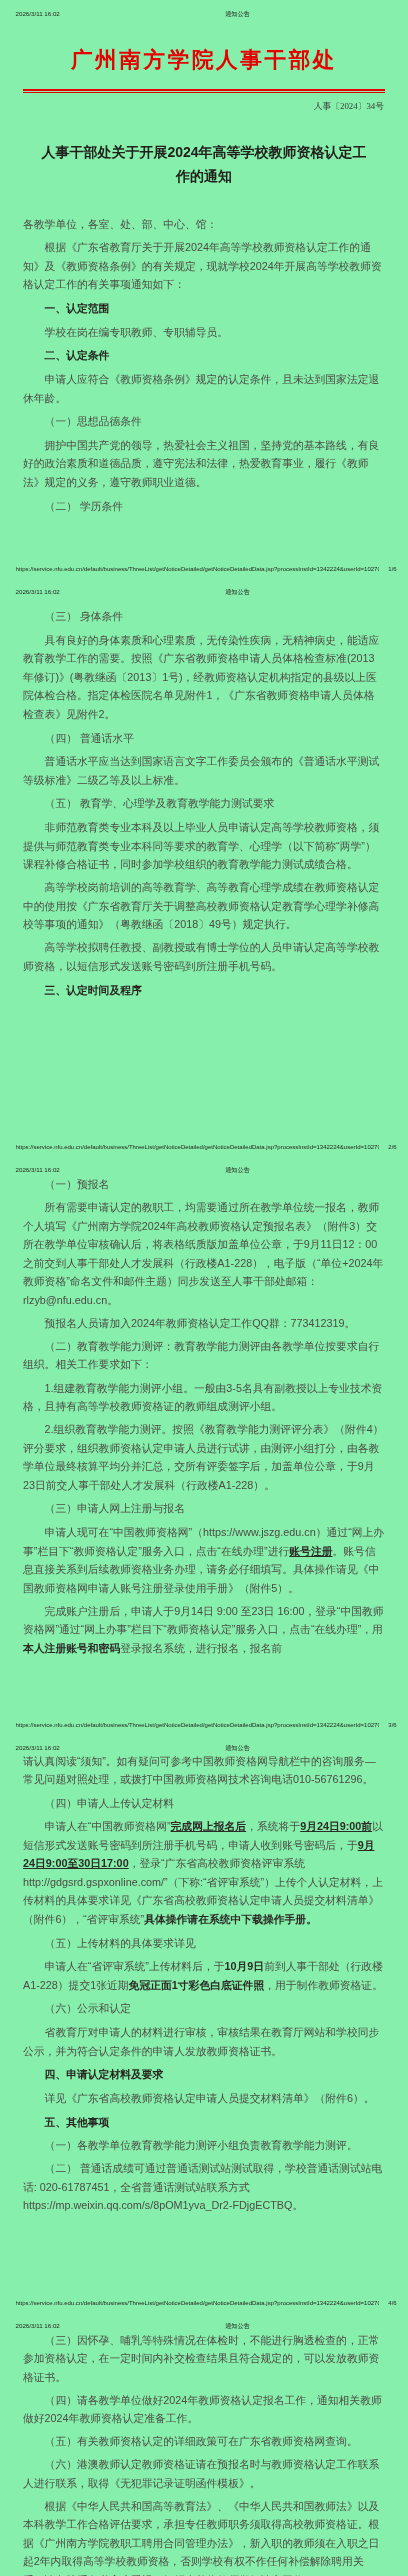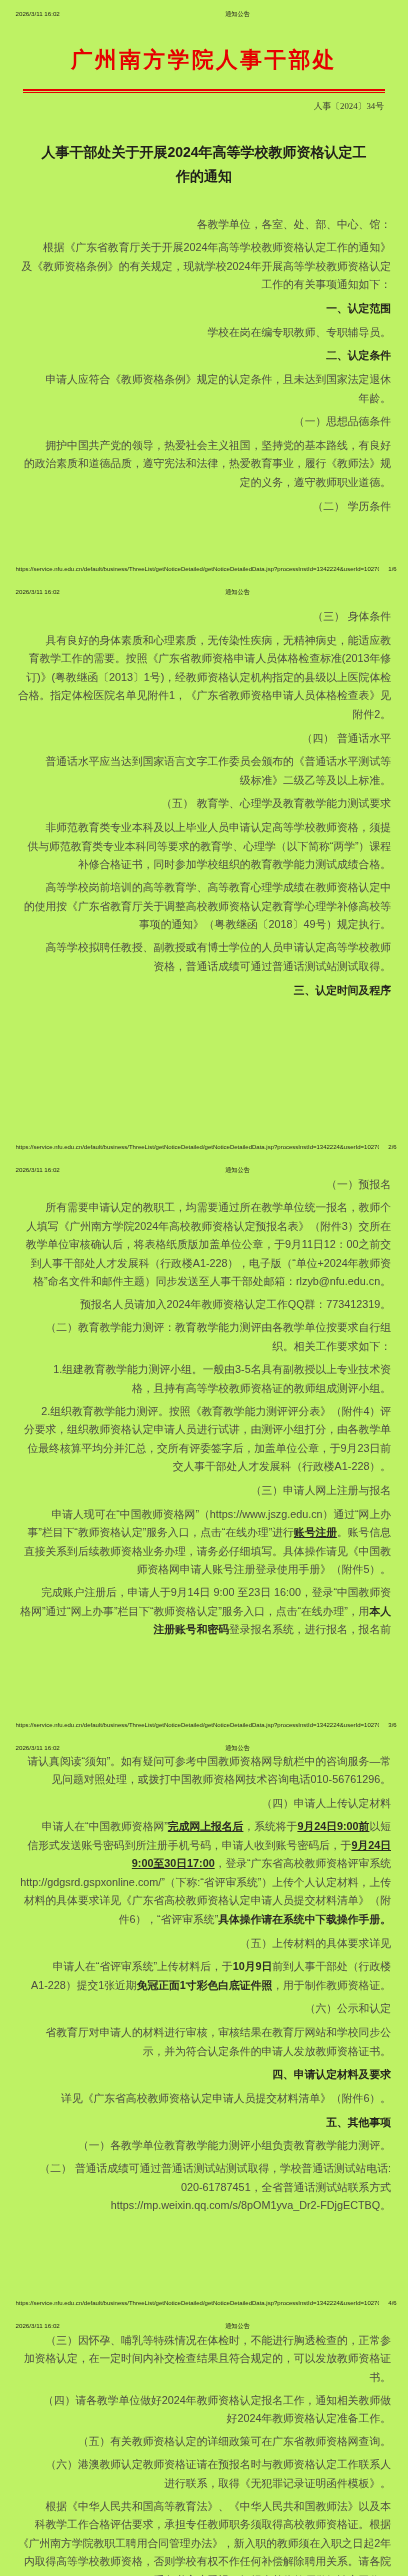--- a/index.html
+++ b/index.html
@@ -1,31 +1,31 @@
 <!DOCTYPE html>
 <html style="font-size:8.2px"><head>
 <meta charset="utf-8">
 <style>
   html,body{margin:0;padding:0;background:#ffffff;}
   #doc{position:relative;width:408px;height:3468px;background:#ffffff;font-family:"Liberation Sans",sans-serif;}
-  .page{position:relative;width:408px;height:578px;overflow:hidden;background:#bef264;}
+  .page{position:relative;width:408px;height:578px;overflow:hidden;background:#86efac;}
   
   .page-header{position:absolute;top:10.3px;left:15.5px;right:15.5px;height:9.3px;font-size:6.2px;color:#26261f;}
   .header-date{position:absolute;left:0;top:0;white-space:nowrap;}
   .header-center{position:absolute;left:222px;top:0;transform:translateX(-50%);white-space:nowrap;}
   .page-footer{position:absolute;bottom:6.2px;left:15.5px;right:11.3px;font-size:6px;color:#26261f;display:flex;justify-content:space-between;align-items:baseline;}
   .footer-url{white-space:nowrap;overflow:hidden;}
   .footer-pagenum{margin-left:9.3px;white-space:nowrap;}
   
   .masthead-title{margin:47px 23px 0 23px;text-align:center;font-family:"Liberation Serif",serif;font-weight:700;font-size:21.6px;line-height:26px;letter-spacing:2.6px;color:#e60000;}
   .red-rule{margin:15.5px 23px 0 23px;height:1.5px;border-top:2.1px solid #e60000;border-bottom:1px solid #e60000;}
   .doc-number{margin:8.2px 24px 0 23px;text-align:right;font-family:"Liberation Serif",serif;font-size:8.8px;color:#3a3a33;}
   .doc-title{margin:27px auto 8px auto;max-width:330px;text-align:center;font-weight:700;font-size:14px;line-height:24px;color:#21211c;}
   
-  .content{margin:0 17px;color:#4c4c44;font-size:10.8px;line-height:18.5px;text-align:right;}
+  .content{margin:0 23px;color:#4c4c44;font-size:10.8px;line-height:18.5px;}
   .content.first{margin-top:27px;}
   .pt-p2{padding-top:24px;}
   .pt-p3{padding-top:13.4px;}
   .pt-p4{padding-top:17.5px;}
   .pt-p5{padding-top:18.5px;}
   p{margin:0;}
   .greeting{margin:0 0 4.6px 0;}
   .para{text-indent:21.6px;margin:0 0 4.6px 0;}
   .para-cont{text-indent:0;margin:0 0 4.6px 0;}
   .h1{font-weight:700;color:#26261f;text-indent:21.6px;margin:5.2px 0;}
@@ -70,21 +70,21 @@
       <span class="header-center">通知公告</span>
     </div>
     <div class="content pt-p2">
       <p class="h2">（三） 身体条件</p>
       <p class="para">具有良好的身体素质和心理素质，无传染性疾病，无精神病史，能适应教育教学工作的需要。按照《广东省教师资格申请人员体格检查标准(2013年修订)》(粤教继函〔2013〕1号)，经教师资格认定机构指定的县级以上医院体检合格。指定体检医院名单见附件1，《广东省教师资格申请人员体格检查表》见附件2。</p>
       <p class="h2">（四） 普通话水平</p>
       <p class="para">普通话水平应当达到国家语言文字工作委员会颁布的《普通话水平测试等级标准》二级乙等及以上标准。</p>
       <p class="h2">（五） 教育学、心理学及教育教学能力测试要求</p>
       <p class="para">非师范教育类专业本科及以上毕业人员申请认定高等学校教师资格，须提供与师范教育类专业本科同等要求的教育学、心理学（以下简称“两学”）课程补修合格证书，同时参加学校组织的教育教学能力测试成绩合格。</p>
       <p class="para">高等学校岗前培训的高等教育学、高等教育心理学成绩在教师资格认定中的使用按《广东省教育厅关于调整高校教师资格认定教育学心理学补修高校等事项的通知》（粤教继函〔2018〕49号）规定执行。</p>
-      <p class="para">高等学校拟聘任教授、副教授或有博士学位的人员申请认定高等学校教师资格，普通话成绩可通过普通话测试站测试取得。</p>
+      <p class="para">高等学校拟聘任教授、副教授或有博士学位的人员申请认定高等学校教师资格，以短信形式发送账号密码到所注册手机号码。</p>
       <p class="h1">三、认定时间及程序</p>
     </div>
     <div class="page-footer">
       <span class="footer-url">https://service.nfu.edu.cn/default/business/ThreeList/getNoticeDetailed/getNoticeDetailedData.jsp?processInstId=1342224&amp;userId=1027050</span>
       <span class="footer-pagenum">2/6</span>
     </div>
   </div>
 
   <div class="page">
     <div class="page-header">

